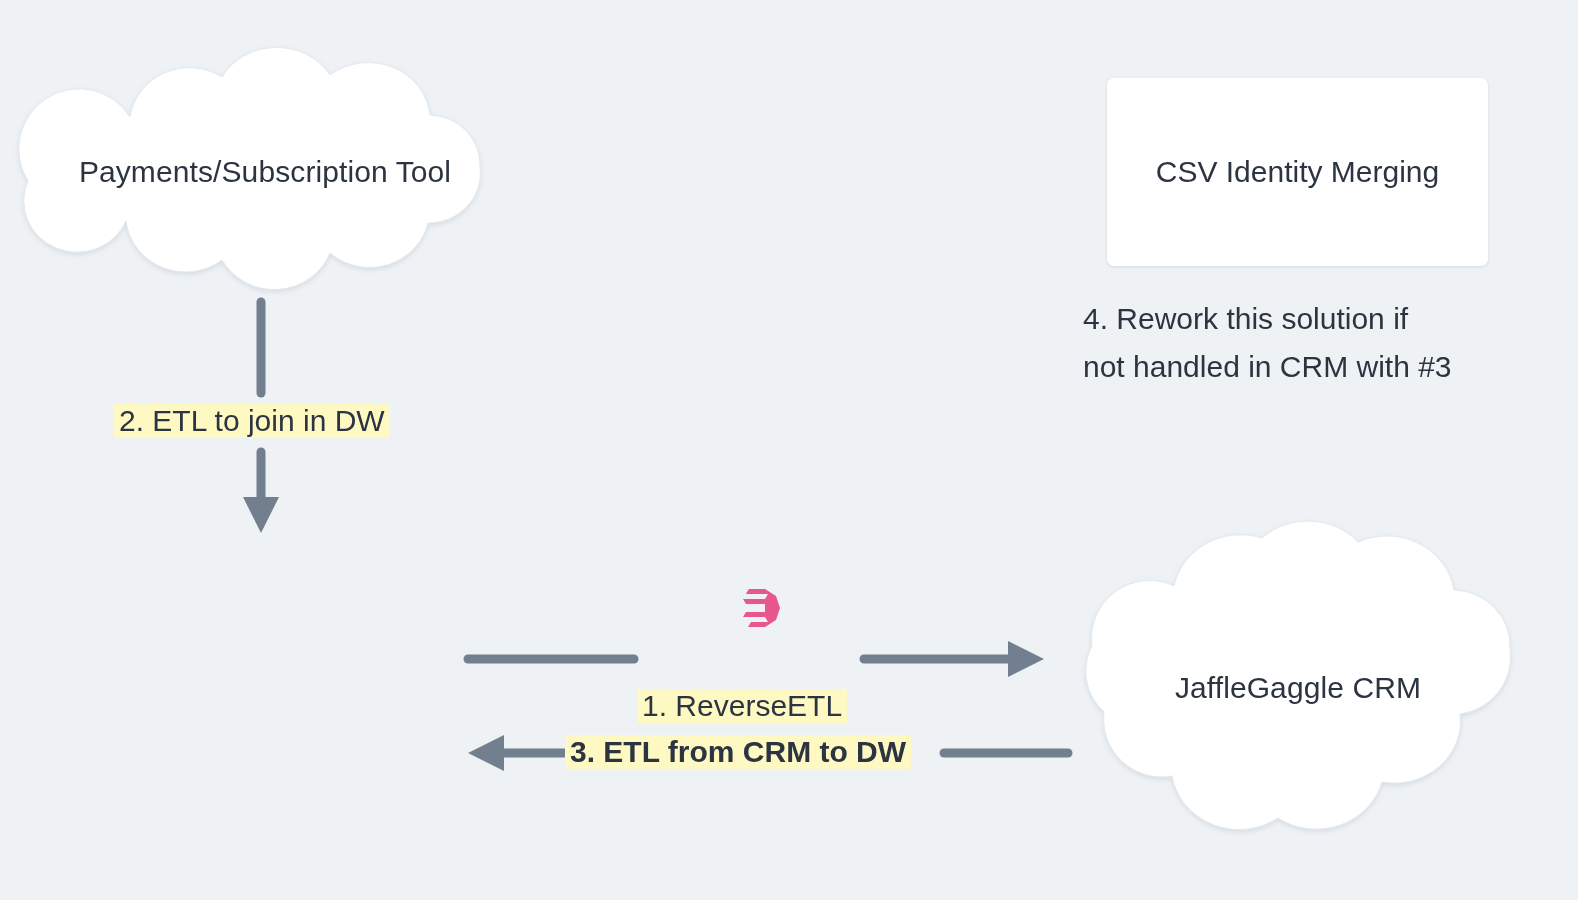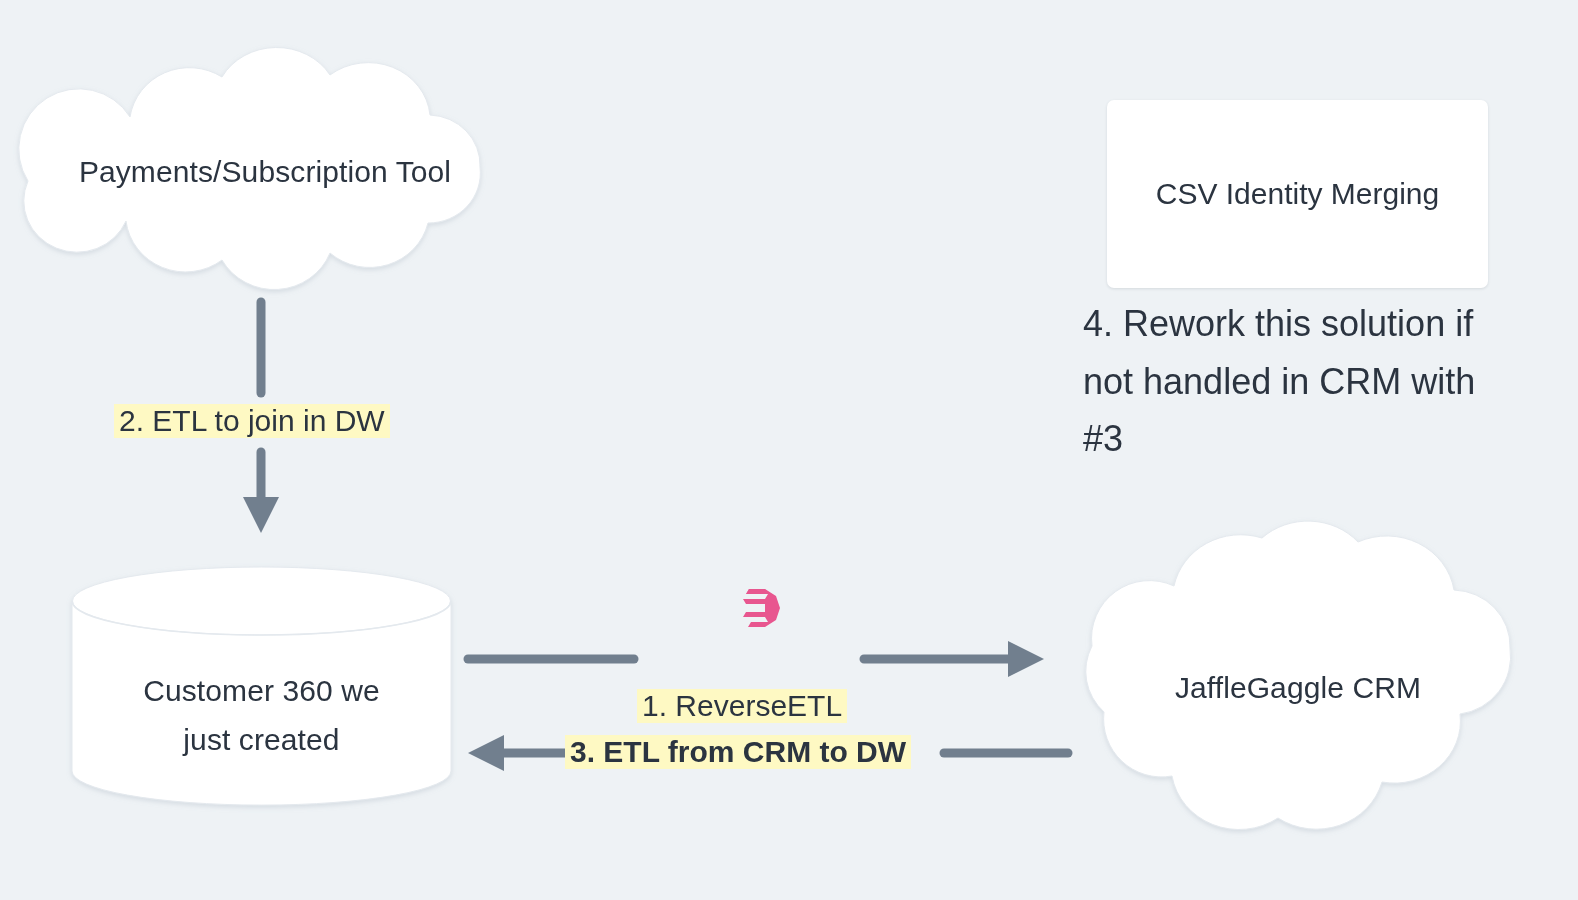--- a/index.html
+++ b/index.html
@@ -57,35 +57,34 @@
     left: 1107px;
     top: 78px;
     width: 381px;
     height: 188px;
     background: #ffffff;
     border-radius: 7px;
     box-shadow: 0 1px 3px rgba(60,72,88,0.14);
     display: flex;
     align-items: center;
     justify-content: center;
-    margin-top: 22px;
   }
   #box-csv .box-label {
     font-size: 30px;
     color: #2b3440;
     text-align: center;
   }
 
   
   #note-rework {
     position: absolute;
     left: 1083px;
     top: 295px;
     width: 430px;
-    font-size: 36px;
+    font-size: 30px;
     line-height: 1.6;
     color: #2b3440;
     white-space: pre-line;
   }
 
   
   #cyl-customer360 {
     left: 70px;
     top: 567px;
     width: 383px;
@@ -199,31 +198,20 @@
     <div class="node-label">Payments/Subscription Tool</div>
   </div>
 
   <div class="node" id="box-csv">
     <div class="box-label">CSV Identity Merging</div>
   </div>
 
   <div id="note-rework">4. Rework this solution if
 not handled in CRM with #3</div>
 
-  <div class="node" id="cyl-customer360">
-    <svg width="383" height="238" viewBox="0 0 383 238" xmlns="http://www.w3.org/2000/svg">
-      <g filter="url(#nodeShadow)">
-        <path fill="#ffffff" stroke="#e4e9ee" stroke-width="1" d="M 2,34 L 2,204 A 189,34 0 0 0 381,204 L 381,34 Z"></path>
-        <ellipse cx="191.5" cy="34" rx="189" ry="34" fill="#ffffff" stroke="#e4e9ee" stroke-width="1"></ellipse>
-      </g>
-      <path fill="none" stroke="#e4e9ee" stroke-width="1.5" d="M 2,34 A 189,34 0 0 0 381,34"></path>
-    </svg>
-    <div class="node-label">Customer 360 we
-just created</div>
-  </div>
 
   <div class="node" id="cloud-crm">
     <svg width="472" height="330" viewBox="0 0 472 330" xmlns="http://www.w3.org/2000/svg">
       <path filter="url(#nodeShadow)" fill="#ffffff" stroke="#e4e9ee" stroke-width="1" d="M 112,68
                A 68,64 0 0 1 200,20
                A 66,60 0 0 1 296,24
                A 68,64 0 0 1 392,72
                A 58,56 0 0 1 448,130
                A 58,58 0 0 1 398,196
                A 66,62 0 0 1 320,264

